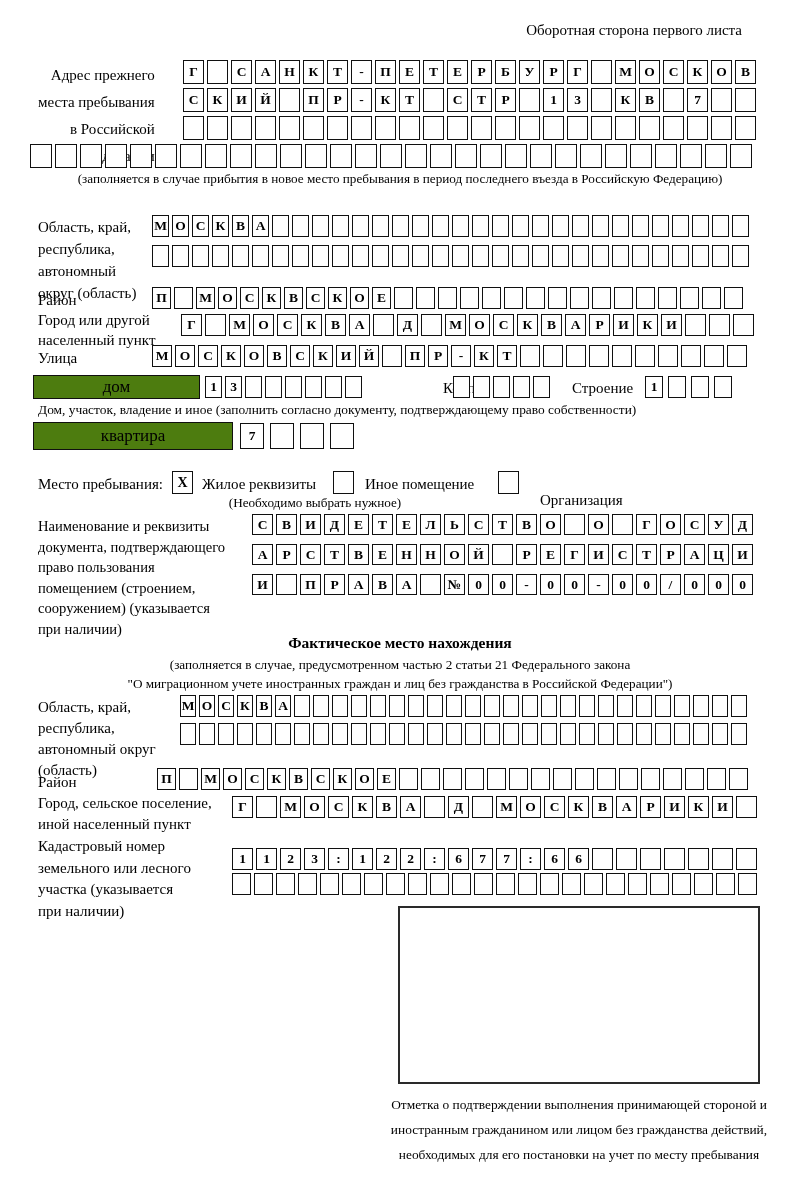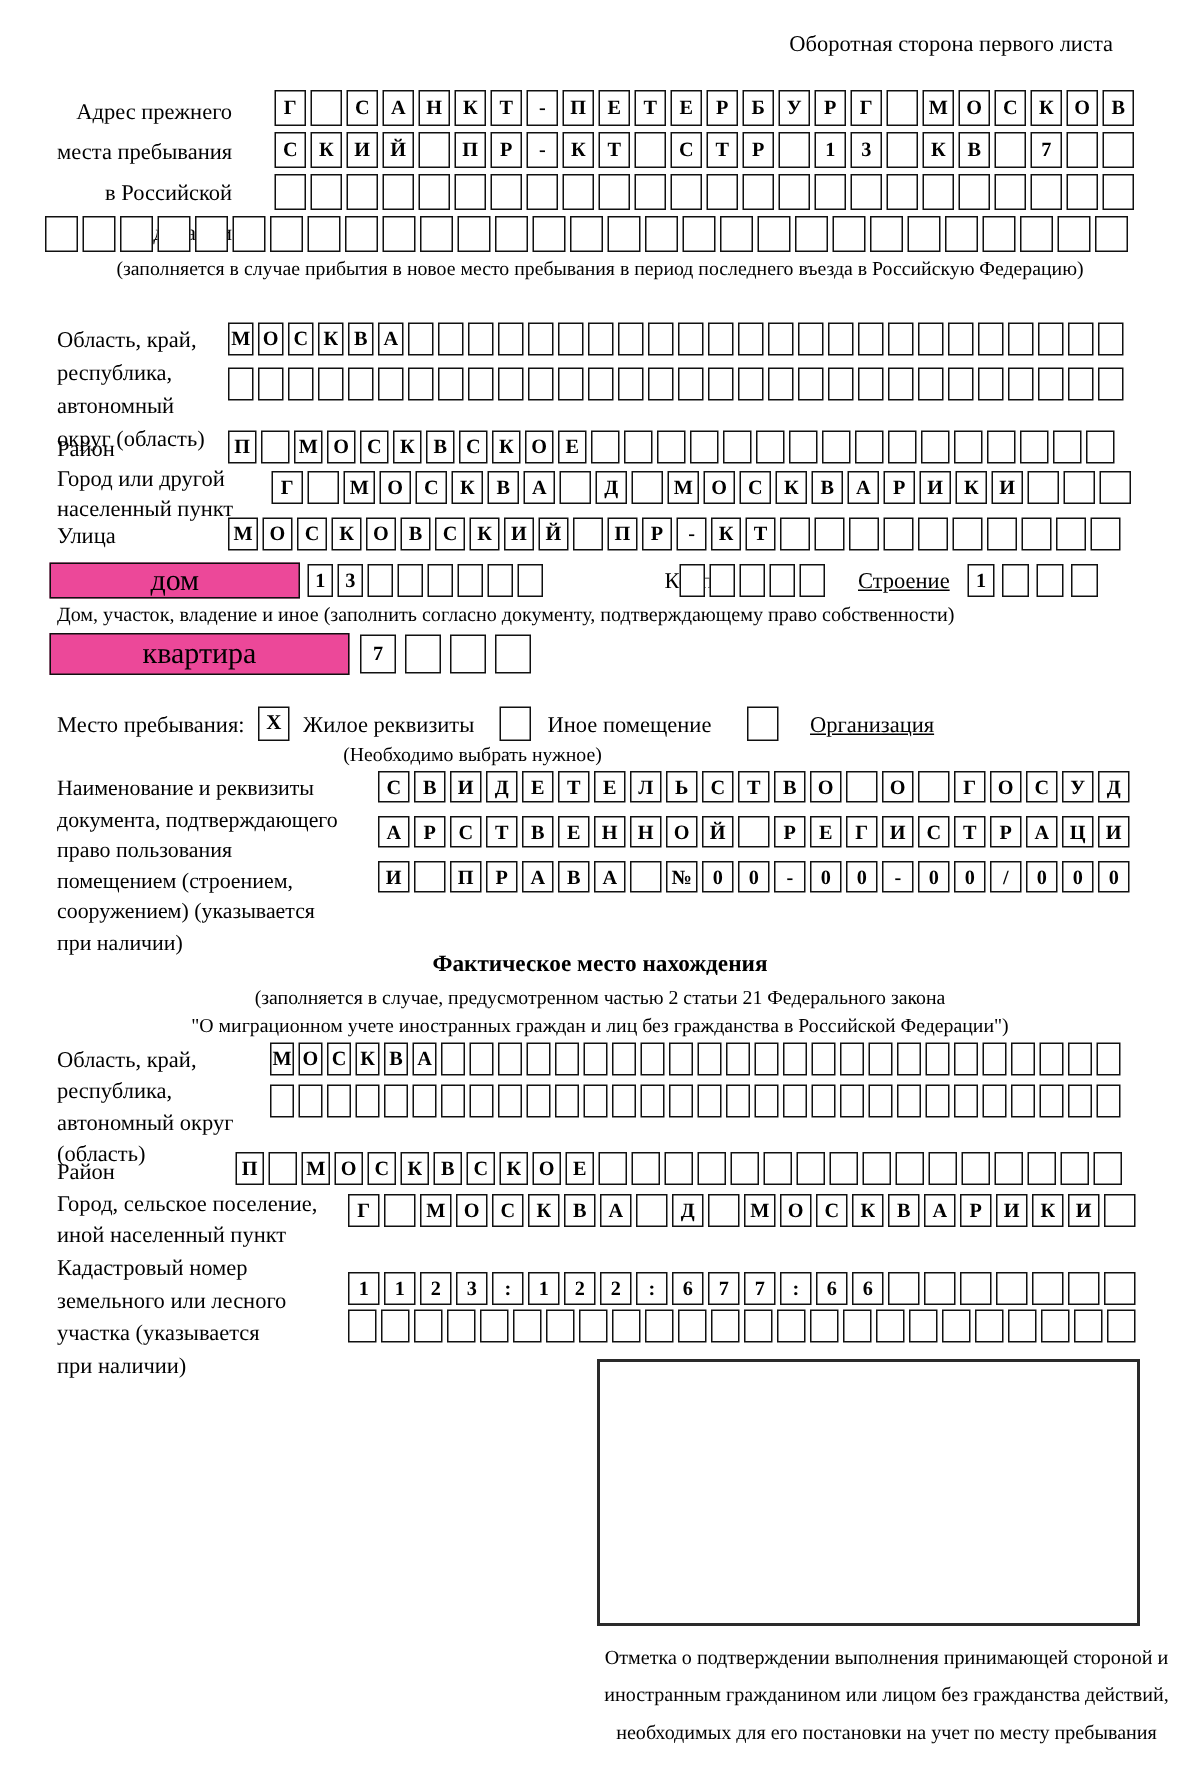--- a/index.html
+++ b/index.html
@@ -13,22 +13,22 @@
   .grid{position:absolute;display:flex;gap:var(--g,3px);}
   .grid .cell{
     width:var(--cw,20px);height:var(--ch,22px);box-sizing:border-box;
     border:1.6px solid #101010;background:#fff;flex:0 0 auto;
     display:flex;align-items:center;justify-content:center;
     font-size:13.5px;font-weight:bold;line-height:1;
   }
   .caption{font-size:13.2px;text-align:center;}
   .heading{font-weight:bold;text-align:center;font-size:16px;}
   .labelbox{
-    box-sizing:border-box;border:1.7px solid #101010;background:#ec4899;
-    display:flex;align-items:center;justify-content:center;font-size:20px;
+    box-sizing:border-box;border:1.7px solid #101010;background:#4d7c0f;
+    display:flex;align-items:center;justify-content:center;font-size:17px;
   }
   .checkbox{
     box-sizing:border-box;width:21px;height:23px;border:1.7px solid #101010;background:#fff;
     display:flex;align-items:center;justify-content:center;font-size:14px;font-weight:bold;
   }
   .stampbox{box-sizing:border-box;border:2px solid #2a2a2a;background:#fff;}
 </style>
 </head>
 <body>
 
@@ -329,21 +329,21 @@
       <span class="cell"></span>
     </div>
   <div class="abs lbl" style="left:399px;top:378px;margin-left:44px;">Корпус</div>
   <div class="grid" style="left:453px;top:376px;--cw:17px;--ch:22px;">
       <span class="cell"></span>
       <span class="cell"></span>
       <span class="cell"></span>
       <span class="cell"></span>
       <span class="cell"></span>
     </div>
-  <div class="abs lbl" style="left:572px;top:378px;text-decoration:underline;">Строение</div>
+  <div class="abs lbl" style="left:572px;top:378px;">Строение</div>
   <div class="grid" style="left:645px;top:376px;--cw:18px;--ch:22px;--g:5px;">
       <span class="cell">1</span>
       <span class="cell"></span>
       <span class="cell"></span>
       <span class="cell"></span>
     </div>
   <div class="abs" style="left:38px;top:402px;font-size:13.4px;">Дом, участок, владение и иное (заполнить согласно документу, подтверждающему право собственности)</div>
 
   <div class="abs labelbox" style="left:33px;top:422px;width:200px;height:28px;">квартира</div>
   <div class="grid" style="left:240px;top:423px;--cw:24px;--ch:26px;--g:6px;">
@@ -352,21 +352,21 @@
       <span class="cell"></span>
       <span class="cell"></span>
     </div>
 
   <div class="abs lbl" style="left:38px;top:474px;">Место пребывания:</div>
   <div class="abs checkbox" style="left:172px;top:471px;">X</div>
   <div class="abs lbl" style="left:202px;top:474px;">Жилое реквизиты</div>
   <div class="abs checkbox" style="left:333px;top:471px;"></div>
   <div class="abs lbl" style="left:365px;top:474px;">Иное помещение</div>
   <div class="abs checkbox" style="left:498px;top:471px;"></div>
-  <div class="abs lbl" style="left:540px;top:474px;text-decoration:underline;">Организация</div>
+  <div class="abs lbl" style="left:540px;top:490px;">Организация</div>
   <div class="abs caption" style="left:100px;top:495px;width:430px;">(Необходимо выбрать нужное)</div>
 
   <div class="abs lines" style="left:38px;top:516px;line-height:20.5px;font-size:14.6px;">
     <div>Наименование и реквизиты</div>
     <div>документа, подтверждающего</div>
     <div>право пользования</div>
     <div>помещением (строением,</div>
     <div>сооружением) (указывается</div>
     <div>при наличии)</div>
   </div>
@@ -626,15 +626,15 @@
       <span class="cell"></span>
       <span class="cell"></span>
       <span class="cell"></span>
       <span class="cell"></span>
       <span class="cell"></span>
       <span class="cell"></span>
       <span class="cell"></span>
     </div>
 
   <div class="abs stampbox" style="left:398px;top:906px;width:362px;height:178px;"></div>
-  <div class="abs caption" style="left:390px;top:1092px;width:378px;line-height:25px;font-size:13.4px;margin-left:12px;">Отметка о подтверждении выполнения принимающей стороной и иностранным гражданином или лицом без гражданства действий, необходимых для его постановки на учет по месту пребывания</div>
+  <div class="abs caption" style="left:390px;top:1092px;width:378px;line-height:25px;font-size:13.4px;">Отметка о подтверждении выполнения принимающей стороной и иностранным гражданином или лицом без гражданства действий, необходимых для его постановки на учет по месту пребывания</div>
 
 </div>
 
 </body></html>

